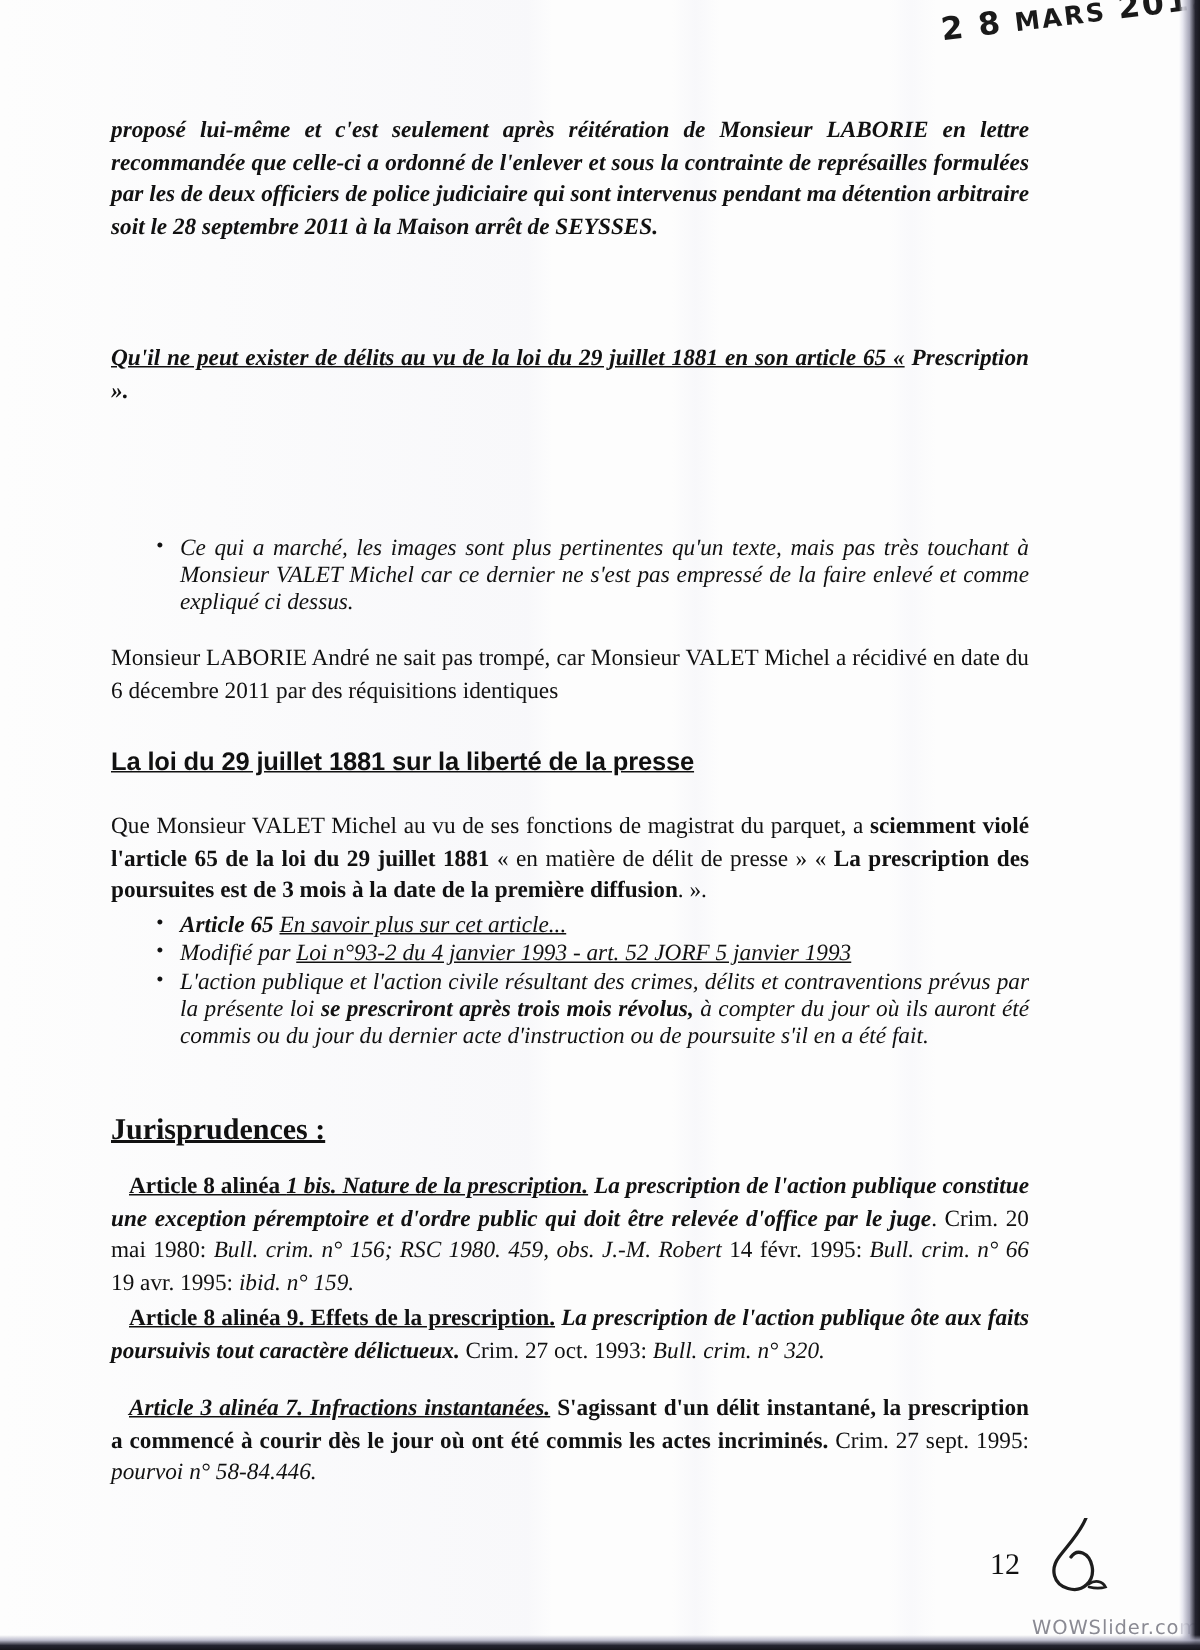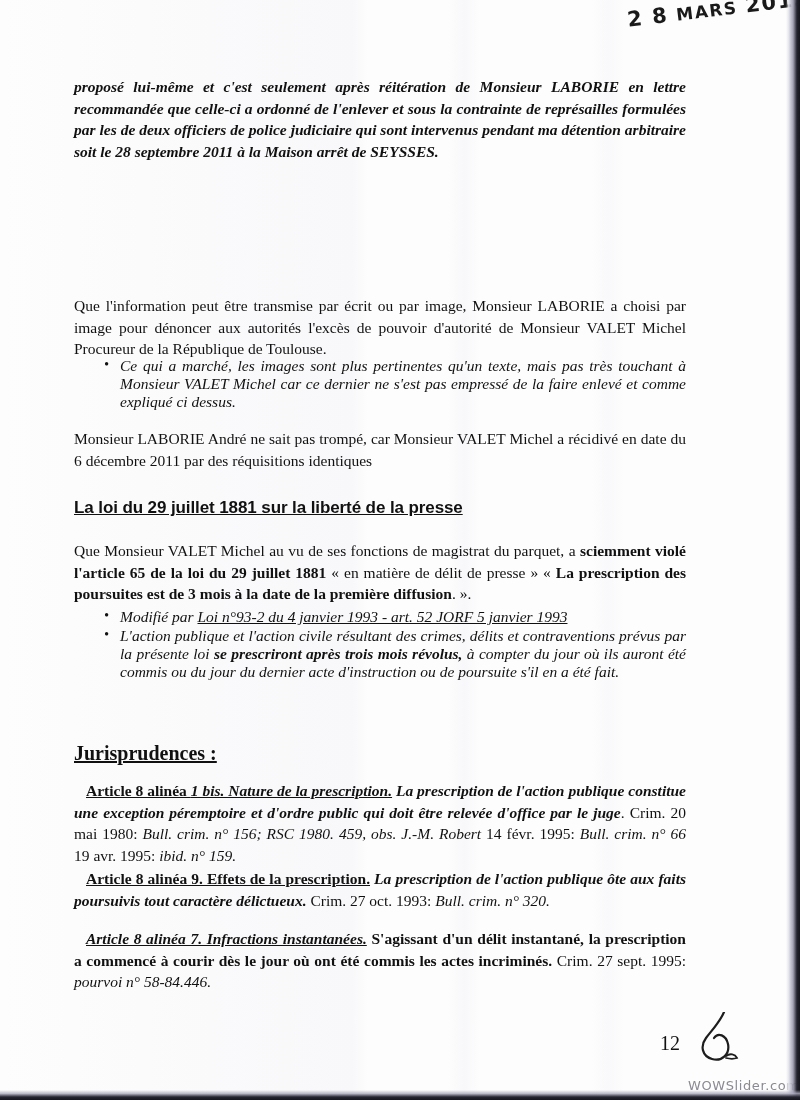--- a/index.html
+++ b/index.html
@@ -232,24 +232,24 @@
     <span class="dnum">2 8</span>
     <span class="dm">MARS</span>
     <span class="dnum">2012</span>
   </div>
 
   <div class="col blk" id="blk-opening">
     <p class="body-text bi">proposé lui-même et c'est seulement après réitération de Monsieur LABORIE en lettre recommandée que celle-ci a ordonné de l'enlever et sous la contrainte de représailles formulées par les de deux officiers de police judiciaire qui sont intervenus pendant ma détention arbitraire soit le 28 septembre 2011 à la Maison arrêt de SEYSSES.</p>
   </div>
 
 
-
-  <div class="col blk" id="blk-info">
-    <p class="body-text">Que l'information peut être transmise par écrit ou par image, Monsieur LABORIE a choisi par image pour dénoncer aux autorités l'excès de pouvoir d'autorité de Monsieur VALET Michel Procureur de la République de Toulouse.</p>
-  </div>
+  <div class="col blk" id="blk-quil">
+    <p class="body-text"><span class="biu">Qu'il ne peut exister de délits au vu de la loi du 29 juillet 1881 en son article 65 «</span> <span class="bi">Prescription ».</span></p>
+  </div>
+
 
   <div class="col blk" id="blk-bullet1">
     <ul class="bullet-list">
       <li>
         <span>Ce qui a marché, les images sont plus pertinentes qu'un texte, mais pas très touchant à Monsieur VALET Michel car ce dernier ne s'est pas empressé de la faire enlevé et comme expliqué ci dessus.</span>
       </li>
     </ul>
   </div>
 
   <div class="col blk" id="blk-laborie">
@@ -259,39 +259,40 @@
   <div class="col blk center-head" id="blk-loi-head">
     <div id="loi-heading">La loi du 29 juillet 1881 sur la liberté de la presse</div>
   </div>
 
   <div class="col blk" id="blk-valet">
     <p class="body-text"><span>Que Monsieur VALET Michel au vu de ses fonctions de magistrat du parquet, a </span><span class="b">sciemment violé l'article 65 de la loi du 29 juillet 1881</span><span> «  en matière de délit de presse »   « </span><span class="b">La prescription des poursuites est de 3 mois à la date de la première diffusion</span><span>. ».</span></p>
   </div>
 
   <div class="col blk" id="blk-art65">
     <ul class="bullet-list">
+      <li><span class="b">Article 65</span> <span class="u">En savoir plus sur cet article...</span></li>
       <li><span>Modifié par </span><span class="u">Loi n°93-2 du 4 janvier 1993 - art. 52 JORF 5 janvier 1993</span></li>
       <li><span>L'action publique et l'action civile résultant des crimes, délits et contraventions prévus par la présente loi </span><span class="b">se prescriront après trois mois révolus,</span><span> à compter du jour où ils auront été commis ou du jour du dernier acte d'instruction ou de poursuite s'il en a été fait.</span></li>
     </ul>
   </div>
 
   <div class="col blk center-head" id="blk-juris">
     <div id="juris-heading">Jurisprudences :</div>
   </div>
 
   <div class="col blk" id="blk-j1">
     <p class="juris-para"><span class="bu">Article 8 alinéa </span><span class="biu">1 bis. Nature de la prescription.</span><span class="bi"> La prescription de l'action publique constitue une exception péremptoire et d'ordre public qui doit être relevée d'office par le juge</span><span>. Crim. 20 mai 1980: </span><span class="i">Bull. crim. n° 156; RSC 1980. 459, obs. J.-M. Robert</span><span> 14 févr. 1995: </span><span class="i">Bull. crim. n° 66</span><span> 19 avr. 1995: </span><span class="i">ibid. n° 159.</span></p>
   </div>
 
   <div class="col blk" id="blk-j2">
     <p class="juris-para"><span class="bu">Article 8 alinéa 9. Effets de la prescription.</span><span class="bi"> La prescription de l'action publique ôte aux faits poursuivis tout caractère délictueux.</span><span> Crim. 27 oct. 1993: </span><span class="i">Bull. crim. n° 320.</span></p>
   </div>
 
   <div class="col blk" id="blk-j3">
-    <p class="juris-para"><span class="biu">Article 8 alinéa 7. Infractions instantanées.</span><span class="b"> S'agissant d'un délit instantané, la prescription a commencé à courir dès le jour où ont été commis les actes incriminés.</span><span> Crim. 27 sept. 1995: </span><span class="i">pourvoi n° 58-84.446.</span></p>
+    <p class="juris-para"><span class="biu">Article 3 alinéa 7. Infractions instantanées.</span><span class="b"> S'agissant d'un délit instantané, la prescription a commencé à courir dès le jour où ont été commis les actes incriminés.</span><span> Crim. 27 sept. 1995: </span><span class="i">pourvoi n° 58-84.446.</span></p>
   </div>
 
   <div id="page-number">12</div>
 
   <svg id="signature-mark" viewBox="0 0 60 60">
     <path d="M34 0 C30 10, 22 18, 16 26 C10 34, 12 44, 22 47 C32 50, 40 42, 38 32 C36 23, 28 20, 24 26" fill="none" stroke="#1d1d1d" stroke-width="2.2" stroke-linecap="round"></path>
     <path d="M36 44 C40 41, 45 42, 47 46 C44 47, 40 47, 36 46" fill="none" stroke="#1d1d1d" stroke-width="1.8" stroke-linecap="round"></path>
   </svg>
 
   <div id="watermark">WOWSlider.com</div>

